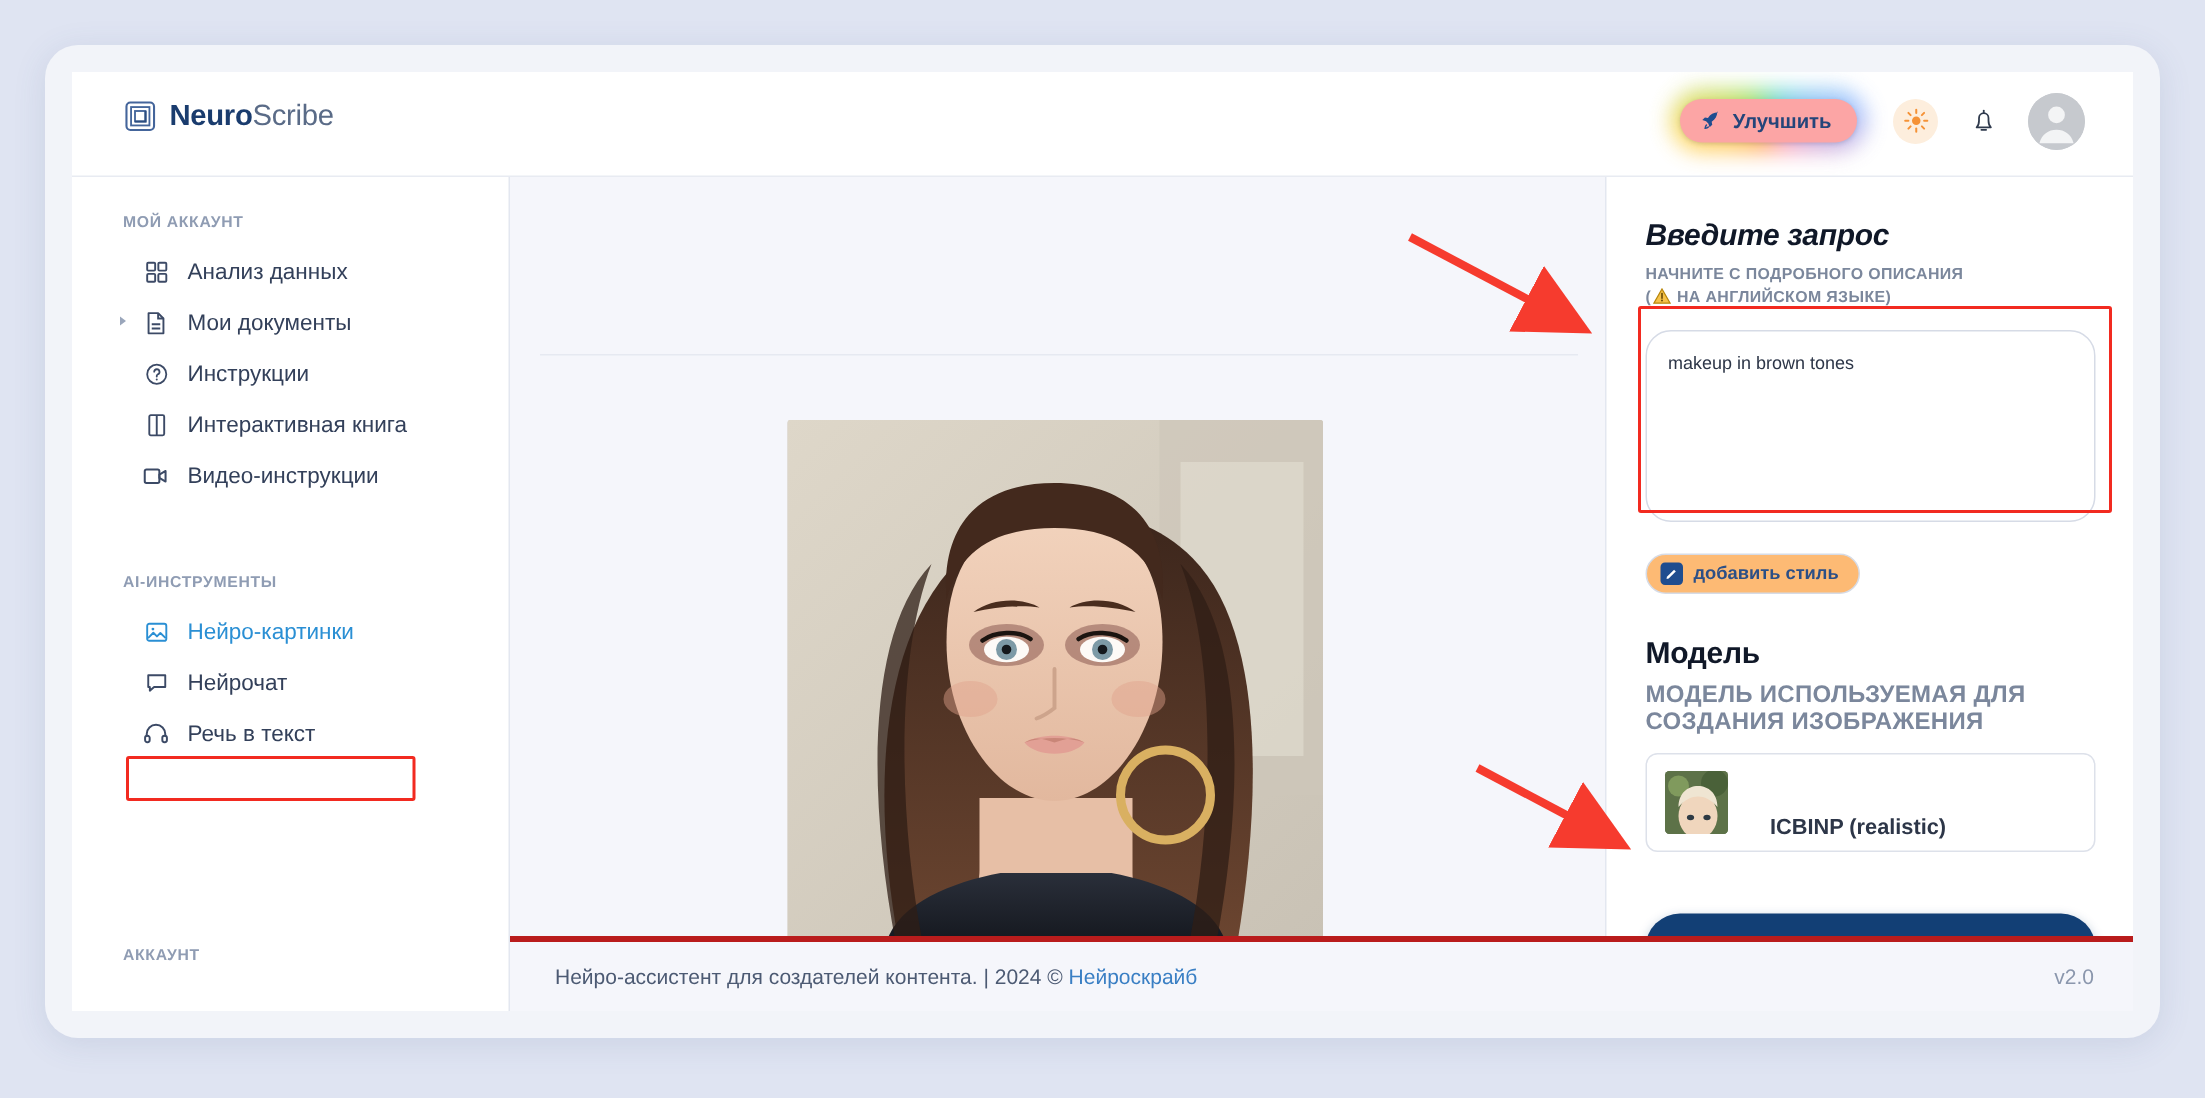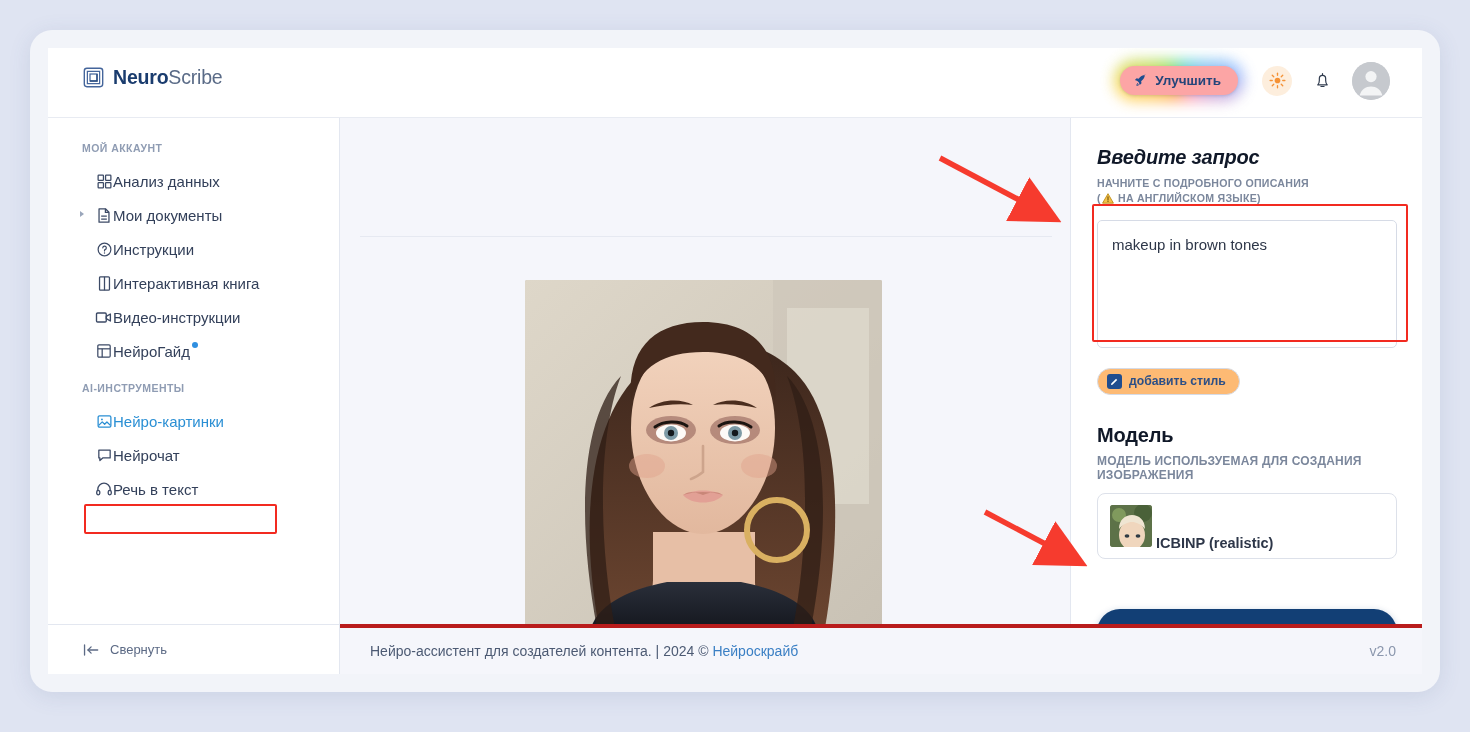--- a/index.html
+++ b/index.html
@@ -107,21 +107,21 @@
     letter-spacing: .45px; text-transform: uppercase;
     padding: 0 0 0 34px;
   }
   .g1 { position: absolute; top: 24px; }
   .g2 { position: absolute; top: 264px; }
   .g3 { position: absolute; top: 513px; }
   .nav { position: absolute; left: 0; width: 292px; }
   .nav1 { top: 46px; }
   .nav2 { top: 286px; }
   .nav-item {
-    display: flex; align-items: center; 
+    display: flex; align-items: center; gap: 12px;
     height: 34px; padding-left: 47px;
     font-size: 15px; color: #33405a;
     cursor: pointer; position: relative;
   }
   .nav-item .ico {
     width: 18px; height: 18px;
     display: flex; align-items: center; justify-content: center;
     flex: 0 0 18px;
   }
   .nav-item.active { color: #2a8fd4; text-align: center; }
@@ -192,24 +192,24 @@
     margin-top: 7px;
     font-size: 10.6px; font-weight: 600; color: #7b879c;
     letter-spacing: .25px; line-height: 1.45;
     text-transform: uppercase;
   }
   .warn-ico { vertical-align: -2px; margin: 0 1px; }
   .prompt-box {
     margin-top: 13px;
     width: 300px; height: 128px;
     border: 1px solid #d6dbe6;
-    border-radius: 5px;
+    border-radius: 17px;
     background: #fff;
     padding: 13px 14px;
-    font-size: 15px; color: #2d3648;
+    font-size: 12px; color: #2d3648;
     font-family: "Liberation Sans", sans-serif;
     resize: none; outline: none;
     line-height: 1.4;
   }
   #hl-prompt {
     position: absolute; left: 22px; top: 89px;
     width: 308px; height: 136px;
   }
   .style-btn {
     margin-top: 16px;
@@ -225,29 +225,29 @@
     background: #1f4d8f;
     display: flex; align-items: center; justify-content: center;
   }
   .model-title {
     margin-top: 29px;
     font-size: 20px; font-weight: 700; color: #101828;
     letter-spacing: -.2px;
   }
   .model-sub {
     margin-top: 7px;
-    font-size: 12px; font-weight: 600; color: #7b879c;
+    font-size: 16px; font-weight: 600; color: #7b879c;
     letter-spacing: .2px; text-transform: uppercase;
   }
   .model-card {
     margin-top: 11px;
     width: 300px; height: 66px;
     border: 1px solid #dde1ea; border-radius: 8px;
     background: #fff;
-    display: flex; align-items: center; gap: 4px;
+    display: flex; align-items: center; gap: 28px;
     padding: 0 12px;
     overflow: hidden;
     cursor: pointer;
   }
   .model-thumb {
     width: 42px; height: 42px; border-radius: 3px;
     overflow: hidden; flex: 0 0 42px; background: #6f7f5a;
   }
   .model-thumb svg { display: block; }
   .model-name {
@@ -412,31 +412,20 @@
         <div class="nav-item">
           <span class="ico">
             <svg width="18" height="15" viewBox="0 0 24 20" fill="none" stroke="#3c4a66" stroke-width="1.8">
               <rect x="2" y="4" width="13" height="12" rx="1.5"></rect>
               <path d="M15 8.5l5.5-3.2v9.4L15 11.5z" stroke-linejoin="round"></path>
             </svg>
           </span>
           <span>Видео-инструкции</span>
         </div>
 
-        <div class="nav-item">
-          <span class="ico">
-            <svg width="16" height="16" viewBox="0 0 22 22" fill="none" stroke="#3c4a66" stroke-width="1.7">
-              <rect x="2.5" y="2.5" width="17" height="17" rx="1.6"></rect>
-              <path d="M2.5 8h17"></path>
-                  <path d="M8.5 8v11.5"></path>
-            </svg>
-          </span>
-          <span>НейроГайд</span>
-          <span class="blue-dot"></span>
-        </div>
       </div>
 
       <div class="group-label g2">AI-ИНСТРУМЕНТЫ</div>
 
       <div class="nav nav2">
 
         <div class="nav-item active">
           <span class="ico">
             <svg width="17" height="17" viewBox="0 0 24 24" fill="none" stroke="#2a8fd4" stroke-width="1.8">
               <rect x="3" y="4" width="18" height="16" rx="2"></rect>
@@ -464,28 +453,20 @@
               <rect x="17.8" y="13" width="4.2" height="6" rx="2"></rect>
             </svg>
           </span>
           <span>Речь в текст</span>
         </div>
       </div>
 
       <div class="group-label g3">АККАУНТ</div>
     </div>
 
-    <div class="collapse-bar">
-      <svg width="17" height="14" viewBox="0 0 22 18" fill="none" stroke="#5c6a85" stroke-width="1.7" stroke-linecap="round" stroke-linejoin="round">
-        <path d="M2 2.5v13"></path>
-            <path d="M19 9H6.5"></path>
-            <path d="M10.5 5L6.5 9l4 4"></path>
-      </svg>
-      <span class="lbl">Свернуть</span>
-    </div>
   </div>
 
   <div class="main">
     <div class="main-divider"></div>
 
     <div class="gen-image">
       <svg viewBox="0 0 357 348" preserveAspectRatio="xMidYMid slice">
         <defs>
           <linearGradient id="bgw" x1="0" y1="0" x2="1" y2="1">
             <stop offset="0" stop-color="#ded7c9"></stop>

